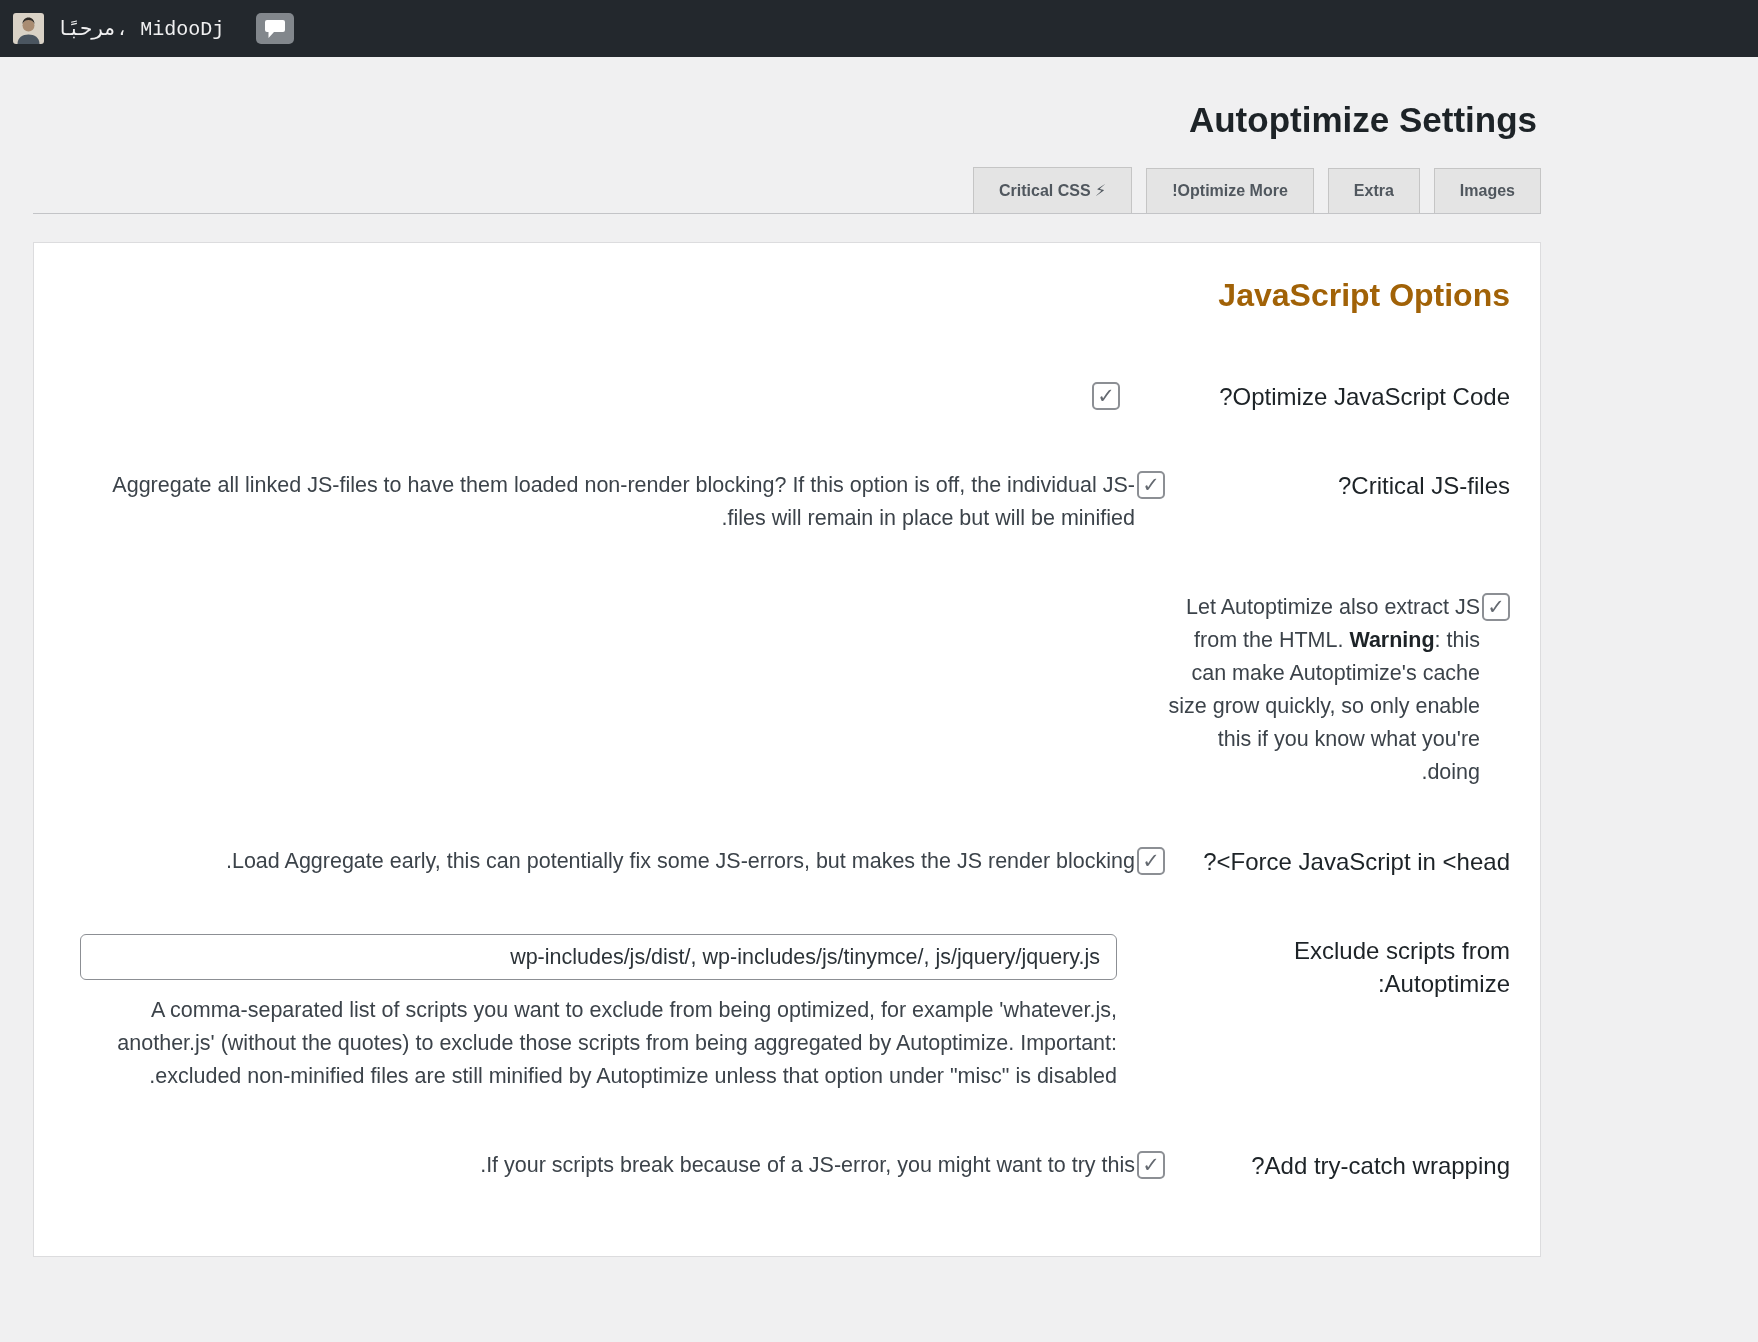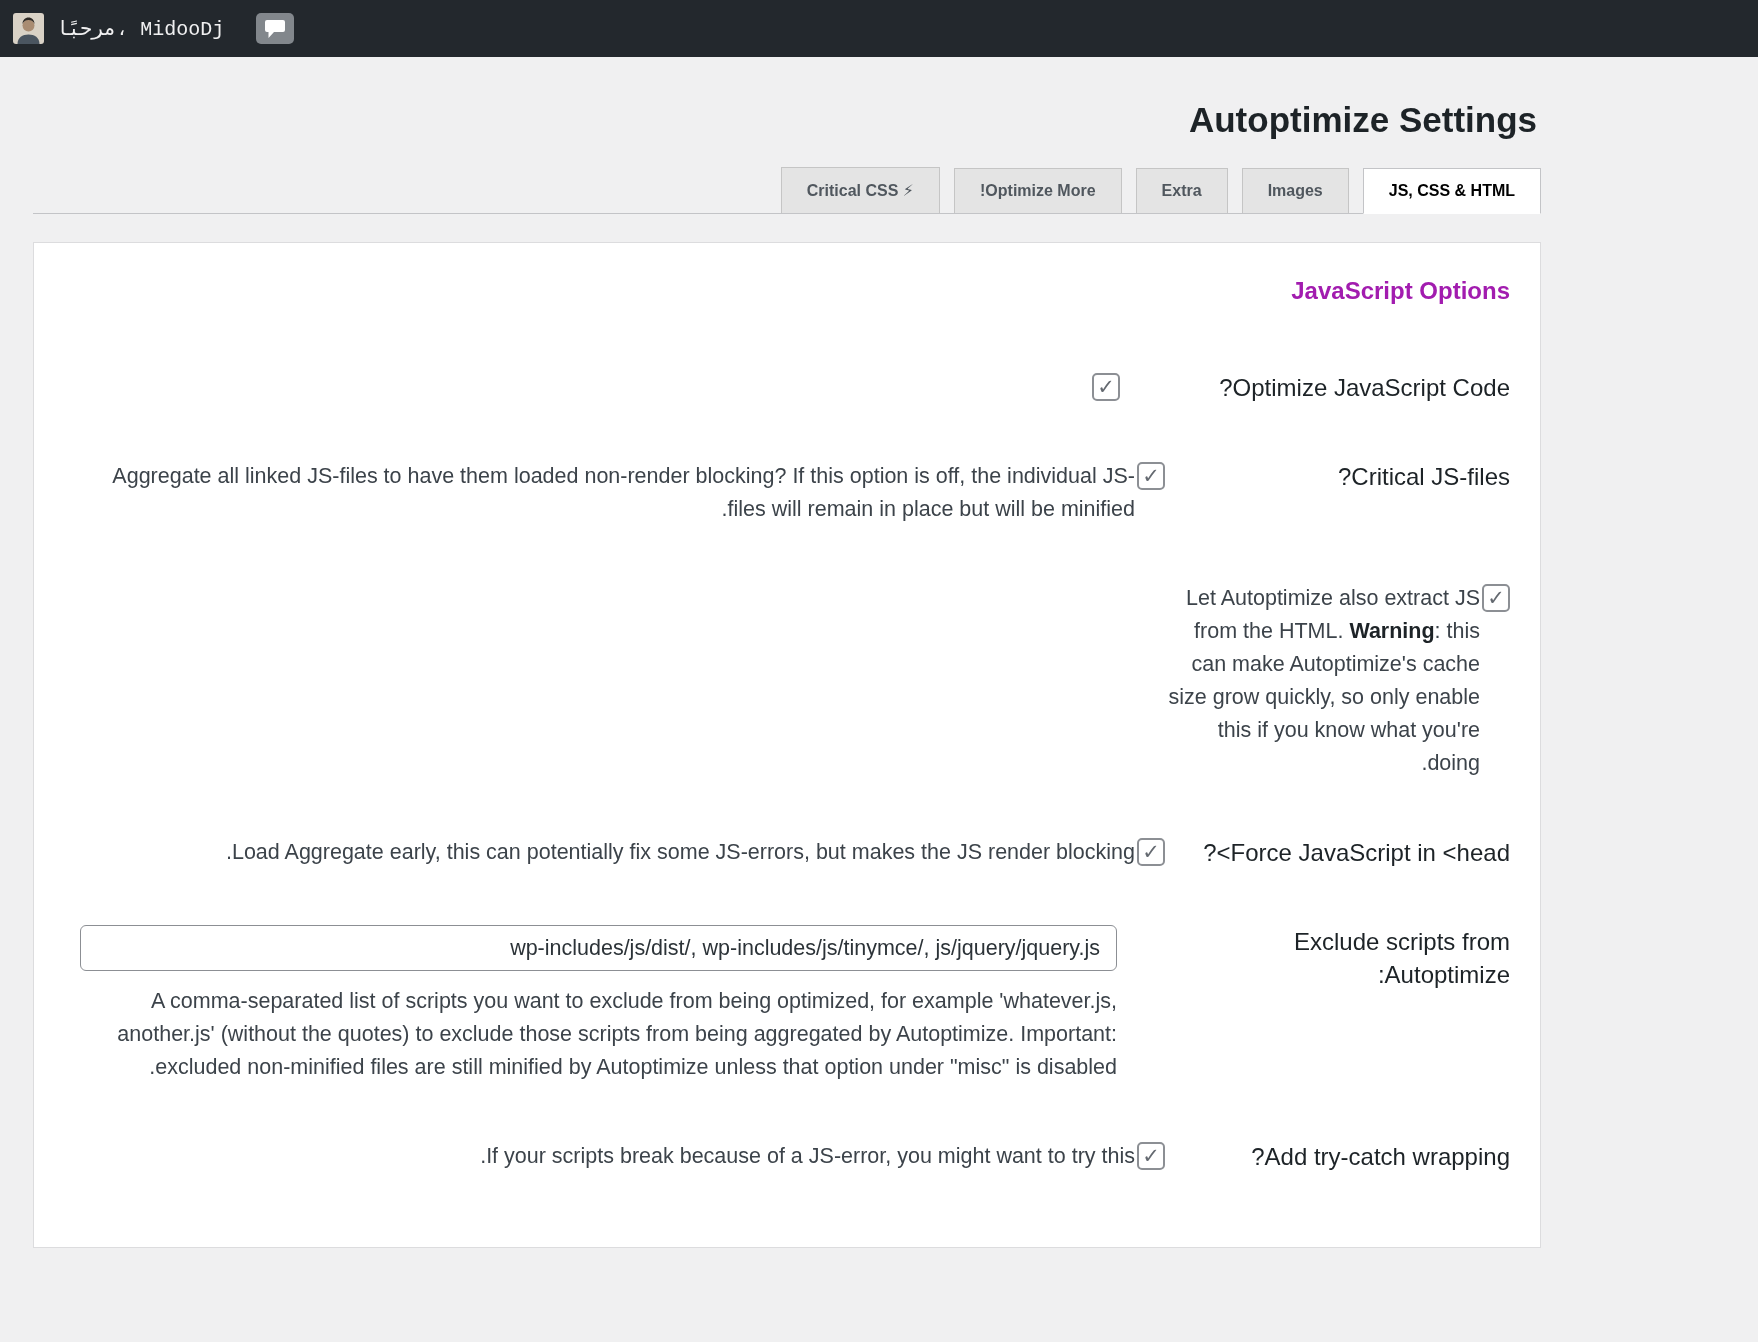--- a/index.html
+++ b/index.html
@@ -58,21 +58,21 @@
   
   .panel {
     margin-top: 28px;
     background: #ffffff;
     border: 1px solid #dcdcde;
     padding: 34px 30px 46px;
     min-height: 920px;
   }
   h2.section-heading {
     margin: 0 0 38px;
-    font-size: 24px; font-weight: 700; color: #a21caf;
+    font-size: 32px; font-weight: 700; color: #a16207;
   }
 
   
   .form-row { display: grid; grid-template-columns: 345px 1fr; padding: 28px 0; }
   .label {
     font-size: 24px; line-height: 33px; color: #1d2327;
     padding-left: 15px;
   }
   .label.narrow { padding-left: 40px; }
   .field { display: flex; align-items: flex-start; column-gap: 2px; }
@@ -131,21 +131,20 @@
       </svg>
     </span>
   </button>
 </div>
 
 <div class="wrap">
 
   <h1 class="page-title">Autoptimize Settings</h1>
 
   <nav class="nav-tabs">
-    <a class="tab active">JS, CSS &amp; HTML</a>
     <a class="tab">Images</a>
     <a class="tab">Extra</a>
     <a class="tab">Optimize More!</a>
     <a class="tab">⚡ Critical CSS</a>
   </nav>
 
   <div class="panel">
 
     <h2 class="section-heading">JavaScript Options</h2>
 

